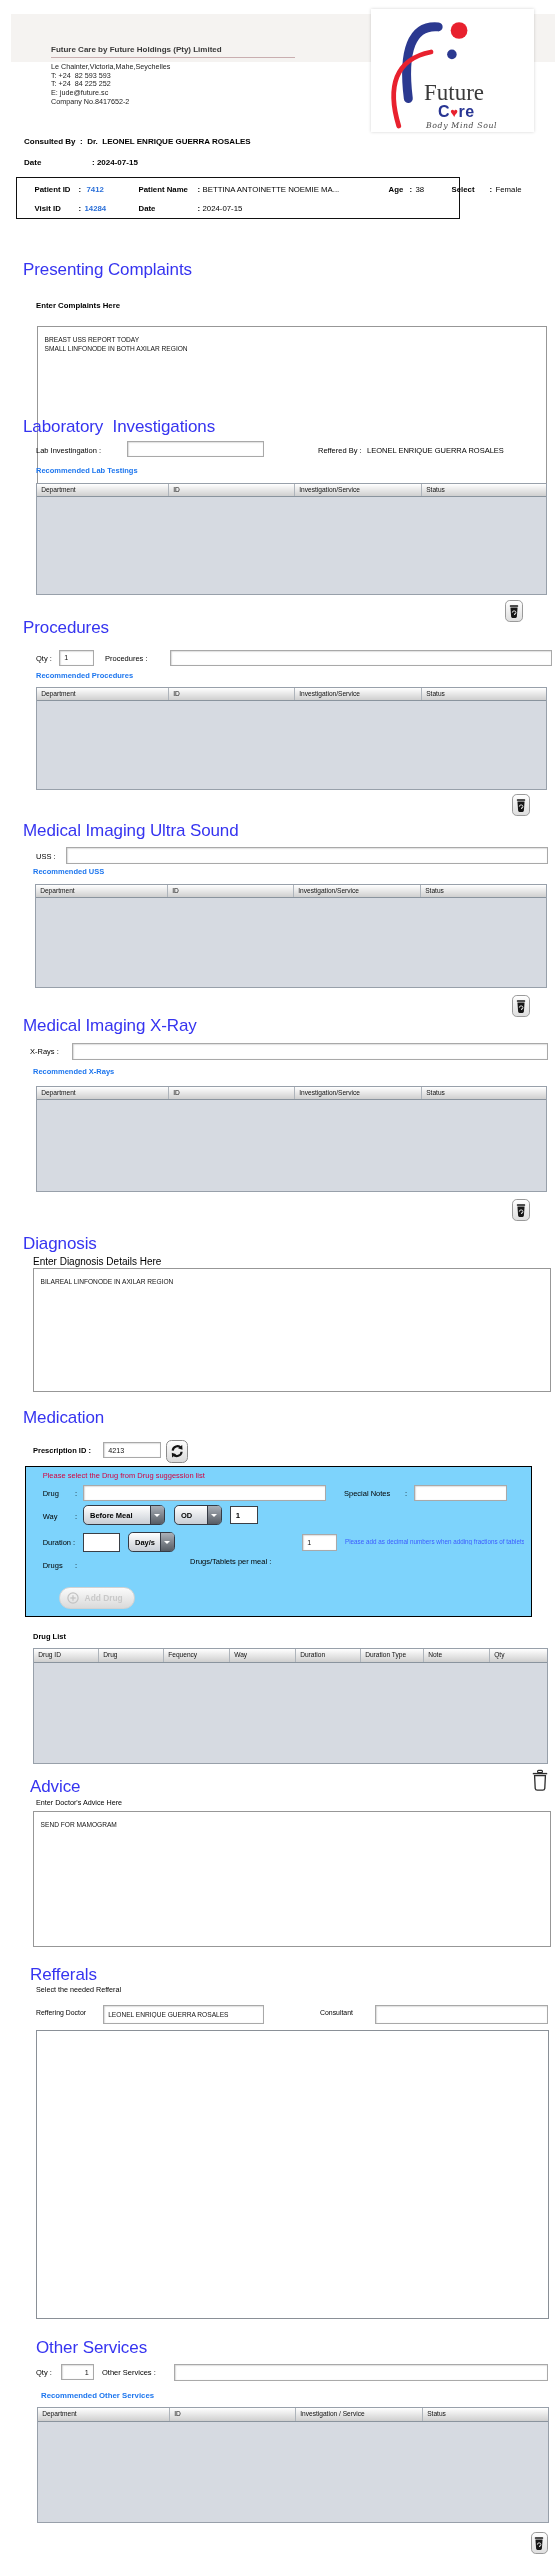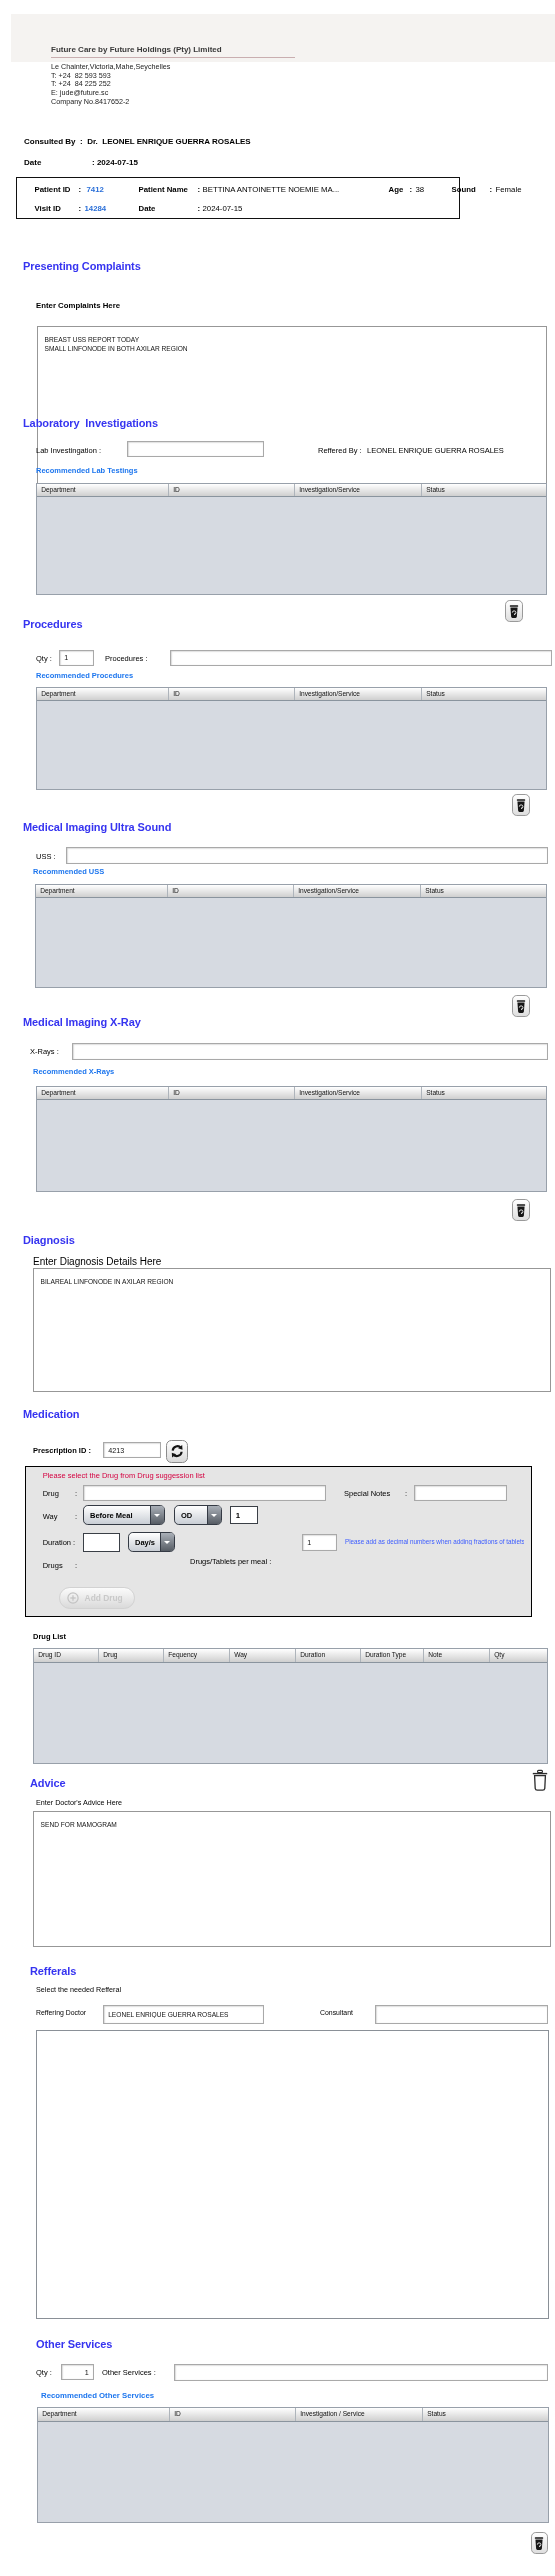--- a/index.html
+++ b/index.html
@@ -16,37 +16,37 @@
   .logo-care { position:absolute; left:67px; top:94px; font-size:16px; font-weight:bold; color:#283593; letter-spacing:0.6px; }
   .logo-heart { color:#e8212e; font-size:13px; }
   .logo-tagline { position:absolute; left:55px; top:112px; font-family:"DejaVu Serif", serif; font-style:italic; font-size:7.8px; color:#4a4a4a; letter-spacing:0.6px; }
 
   .line13b { font-size:8px; font-weight:bold; color:#000; white-space:pre; }
   .pinfo-box { position:absolute; left:15.5px; top:177px; width:444px; height:42px; border:1.2px solid #111; background:#fff; }
   .pi { position:absolute; font-size:7.8px; color:#000; white-space:pre; }
   .pib { font-weight:bold; }
   .blue-val { color:#2a6fd8; font-weight:bold; }
 
-  .sec-title { position:absolute; font-size:11px; font-weight:bold; color:#3634f0; letter-spacing:-0.1px; white-space:pre; }
+  .sec-title { position:absolute; font-size:17px; font-weight:normal; color:#3634f0; letter-spacing:-0.1px; white-space:pre; }
   .rec-lbl { position:absolute; font-size:7.5px; font-weight:bold; color:#1d76ee; white-space:pre; }
   .lbl { position:absolute; font-size:7.5px; color:#000; white-space:pre; }
   .lblb { position:absolute; font-size:7.5px; font-weight:bold; color:#000; white-space:pre; }
 
   .textbox { position:absolute; background:#fff; border:0.6px solid #979797; padding:7.8px 6.6px; font-size:6.6px; line-height:9.6px; color:#111; white-space:pre-line; }
   .inp { position:absolute; background:#fff; border:0.6px solid #a9a9a9; box-shadow:inset 0.6px 0.6px 1.2px rgba(0,0,0,0.22); font-family:"Liberation Sans", sans-serif; font-size:7.2px; color:#111; padding:0 4.2px; outline:none; }
 
   .tbl { position:absolute; border:0.6px solid #98a0aa; background:#d6dae1; display:flex; flex-direction:column; }
   .thead { display:flex; height:13px; background:linear-gradient(#ffffff,#cfcfcf); border-bottom:0.6px solid #8a949e; flex:0 0 auto; }
   .th { font-size:6.6px; color:#111; padding:2.4px 4.2px 0 4.2px; border-right:0.6px solid #aeb4bb; white-space:nowrap; overflow:hidden; }
   .th:last-child { border-right:none; }
   .tbody { flex:1 1 auto; background:#d6dae1; }
 
   .trash-btn { position:absolute; width:18px; height:21.5px; border:0.6px solid #9a9a9a; border-radius:4.8px; background:linear-gradient(#ffffff,#dedede); display:flex; align-items:center; justify-content:center; cursor:pointer; }
 
-  .med-box { position:absolute; left:25px; top:1466px; width:507px; height:151px; border:1.8px solid #000; background:#e5e5e5; }
+  .med-box { position:absolute; left:25px; top:1466px; width:507px; height:151px; border:1.8px solid #000; background:#7dd3fc; }
   .warn { position:absolute; left:16.7px; top:4.2px; font-size:7.5px; color:#d40040; white-space:pre; }
   .med-lbl { position:absolute; font-size:7.5px; color:#000; white-space:pre; }
   .blue-note { position:absolute; font-size:6.3px; color:#3b5bff; white-space:nowrap; overflow:hidden; }
 
   .combo { position:absolute; height:20.3px; border:1.2px solid #343a44; border-radius:4.8px; background:linear-gradient(#ffffff,#c9ced5); display:flex; align-items:center; font-size:7.5px; font-weight:bold; color:#000; padding-left:6px; cursor:pointer; }
   .combo-arrow { margin-left:auto; width:14.3px; align-self:stretch; border-left:1.2px solid #343a44; border-radius:0 3px 3px 0; background:linear-gradient(#aab0b8,#565c64); display:flex; align-items:center; justify-content:center; }
   .tri { width:0; height:0; border-left:3px solid transparent; border-right:3px solid transparent; border-top:3.6px solid #ffffff; }
   .num-inp { position:absolute; background:#fff; border:1.2px solid #3a3f46; font-size:7.8px; font-weight:bold; color:#000; padding:0 4.8px; outline:none; }
 
   .add-drug { position:absolute; left:33px; top:120px; height:21.5px; padding:0 10.8px 0 7.2px; border:0.6px solid #d2d2d2; border-radius:10.8px; background:linear-gradient(#fbfbfb,#dadada); display:flex; align-items:center; gap:5.4px; color:#c9c9c9; font-size:8.4px; font-weight:bold; cursor:default; }
@@ -63,35 +63,46 @@
 
   <div class="hdr-band"></div>
   <div class="company-title">Future Care by Future Holdings (Pty) Limited</div>
   <div class="company-rule"></div>
   <div class="company-line" style="top:62px;">Le Chainter,Victoria,Mahe,Seychelles</div>
   <div class="company-line" style="top:71px;">T: +24  82 593 593</div>
   <div class="company-line" style="top:79px;">T: +24  84 225 252</div>
   <div class="company-line" style="top:88px;">E: jude@future.sc</div>
   <div class="company-line" style="top:97px;">Company No.8417652-2</div>
 
+  <div class="logo-panel">
+    <svg width="163" height="123" viewBox="0 0 272 206">
+      <path d="M62 150 C 52 70, 68 26, 112 30" fill="none" stroke="#2b3990" stroke-width="15" stroke-linecap="round"></path>
+      <circle cx="147" cy="36" r="14" fill="#e8212e"></circle>
+      <circle cx="135" cy="76" r="8" fill="#2b3990"></circle>
+      <path d="M46 196 C 26 130, 40 84, 100 72" fill="none" stroke="#e8212e" stroke-width="8" stroke-linecap="round"></path>
+    </svg>
+    <div class="logo-future">Future</div>
+    <div class="logo-care"><span>C</span><span class="logo-heart">♥</span><span>re</span></div>
+    <div class="logo-tagline">Body Mind Soul</div>
+  </div>
 
   <div class="line13b" style="position:absolute;left:24px;top:137px;"><span>Consulted By  :</span><span>  </span><span>Dr.  LEONEL ENRIQUE GUERRA ROSALES</span></div>
   <div class="line13b" style="position:absolute;left:24px;top:158px;"><span style="display:inline-block;width:68px;">Date</span><span>:</span><span> </span><span>2024-07-15</span></div>
 
   <div class="pinfo-box">
     <span class="pi pib" style="left:18px;top:7.2px;">Patient ID</span>
     <span class="pi pib" style="left:62px;top:7.2px;">:</span>
     <span class="pi blue-val" style="left:70px;top:7.2px;">7412</span>
     <span class="pi pib" style="left:122px;top:7.2px;">Patient Name</span>
     <span class="pi pib" style="left:181px;top:7.2px;">:</span>
     <span class="pi" style="left:186px;top:7.2px;">BETTINA ANTOINETTE NOEMIE MA...</span>
     <span class="pi pib" style="left:372px;top:7.2px;">Age</span>
     <span class="pi pib" style="left:393px;top:7.2px;">:</span>
     <span class="pi" style="left:399px;top:7.2px;">38</span>
-    <span class="pi pib" style="left:435px;top:7.2px;">Sound</span>
+    <span class="pi pib" style="left:435px;top:7.2px;">Select</span>
     <span class="pi pib" style="left:473px;top:7.2px;">:</span>
     <span class="pi" style="left:479px;top:7.2px;">Female</span>
     <span class="pi pib" style="left:18px;top:26px;">Visit ID</span>
     <span class="pi pib" style="left:62px;top:26px;">:</span>
     <span class="pi blue-val" style="left:68px;top:26px;">14284</span>
     <span class="pi pib" style="left:122px;top:26px;">Date</span>
     <span class="pi pib" style="left:181px;top:26px;">:</span>
     <span class="pi" style="left:186px;top:26px;">2024-07-15</span>
   </div>
 

